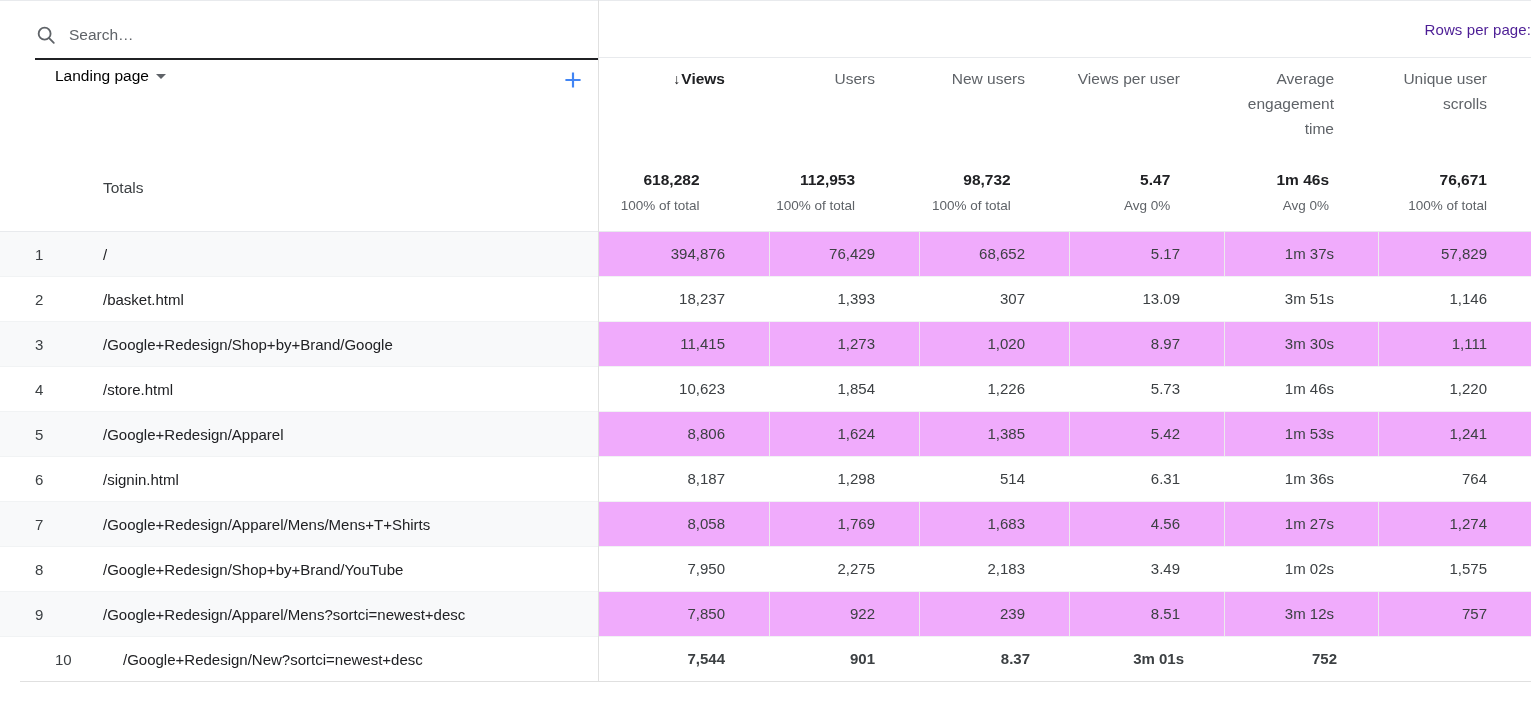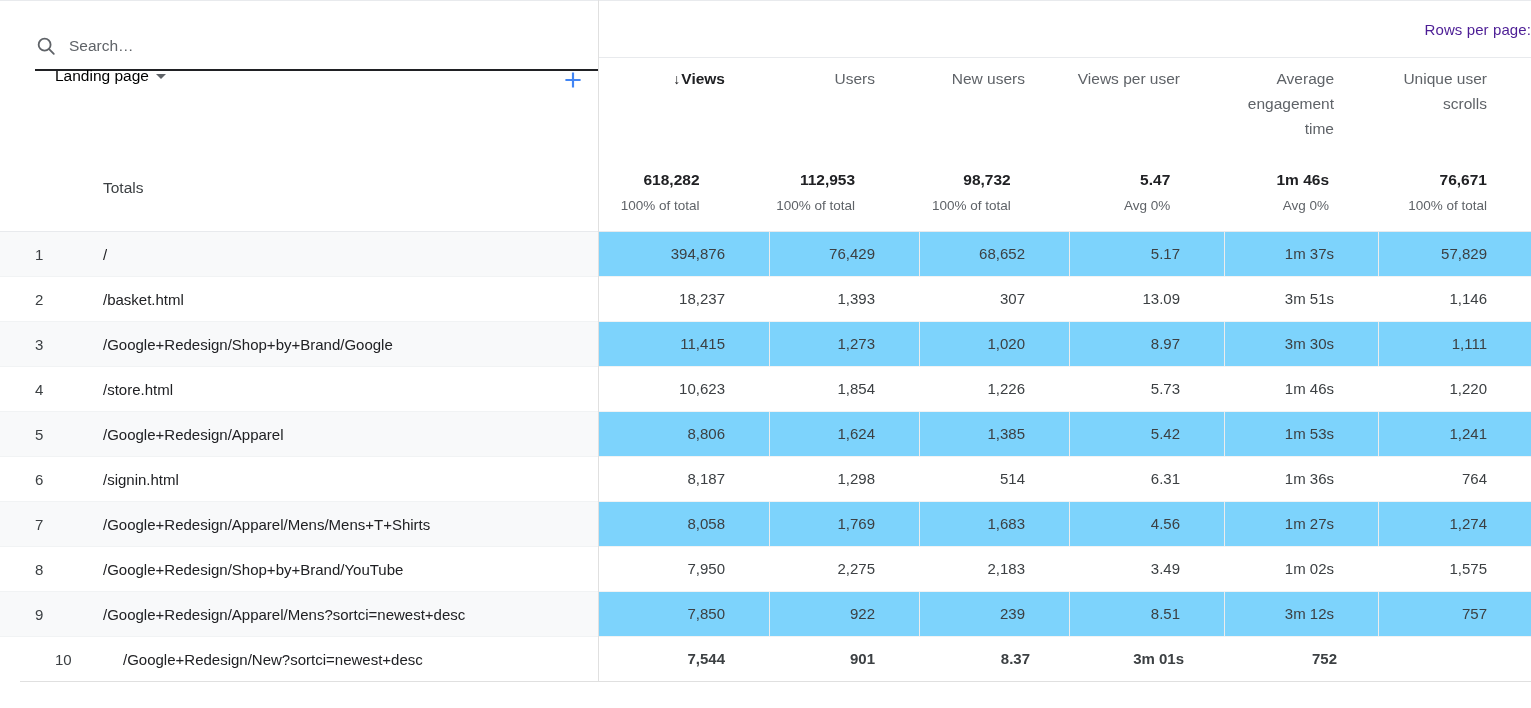--- a/index.html
+++ b/index.html
@@ -31,21 +31,21 @@
     top: 0;
     width: 1531px;
     height: 57px;
     border-top: 1px solid #e8eaed;
     box-sizing: border-box;
   }
 
   .search-wrap {
     position: absolute;
     left: 35px;
-    top: 22px;
+    top: 11px;
     width: 563px;
     height: 48px;
     box-sizing: border-box;
     border-bottom: 2px solid #202124;
     display: flex;
     align-items: center;
   }
   .search-icon {
     width: 22px;
     height: 22px;
@@ -207,21 +207,21 @@
   }
   .metric-totals-row {
     height: 77px;
     border-bottom: 1px solid #e8eaed;
     gap: 27px;
   }
   .metric-data-row {
     height: 45px;
     border-bottom: 1px solid #f1f3f4;
   }
-  .metric-data-row.shaded { background: #7dd3fc; }
+  .metric-data-row.shaded { background: #f0abfc; }
   .metric-data-row:last-child { border-bottom: 1px solid #e0e0e0; font-weight: bold; }
 
   .mcell {
     box-sizing: border-box;
     padding-right: 44px;
     display: flex;
     flex-direction: column;
     align-items: flex-end;
     justify-content: flex-start;
   }

